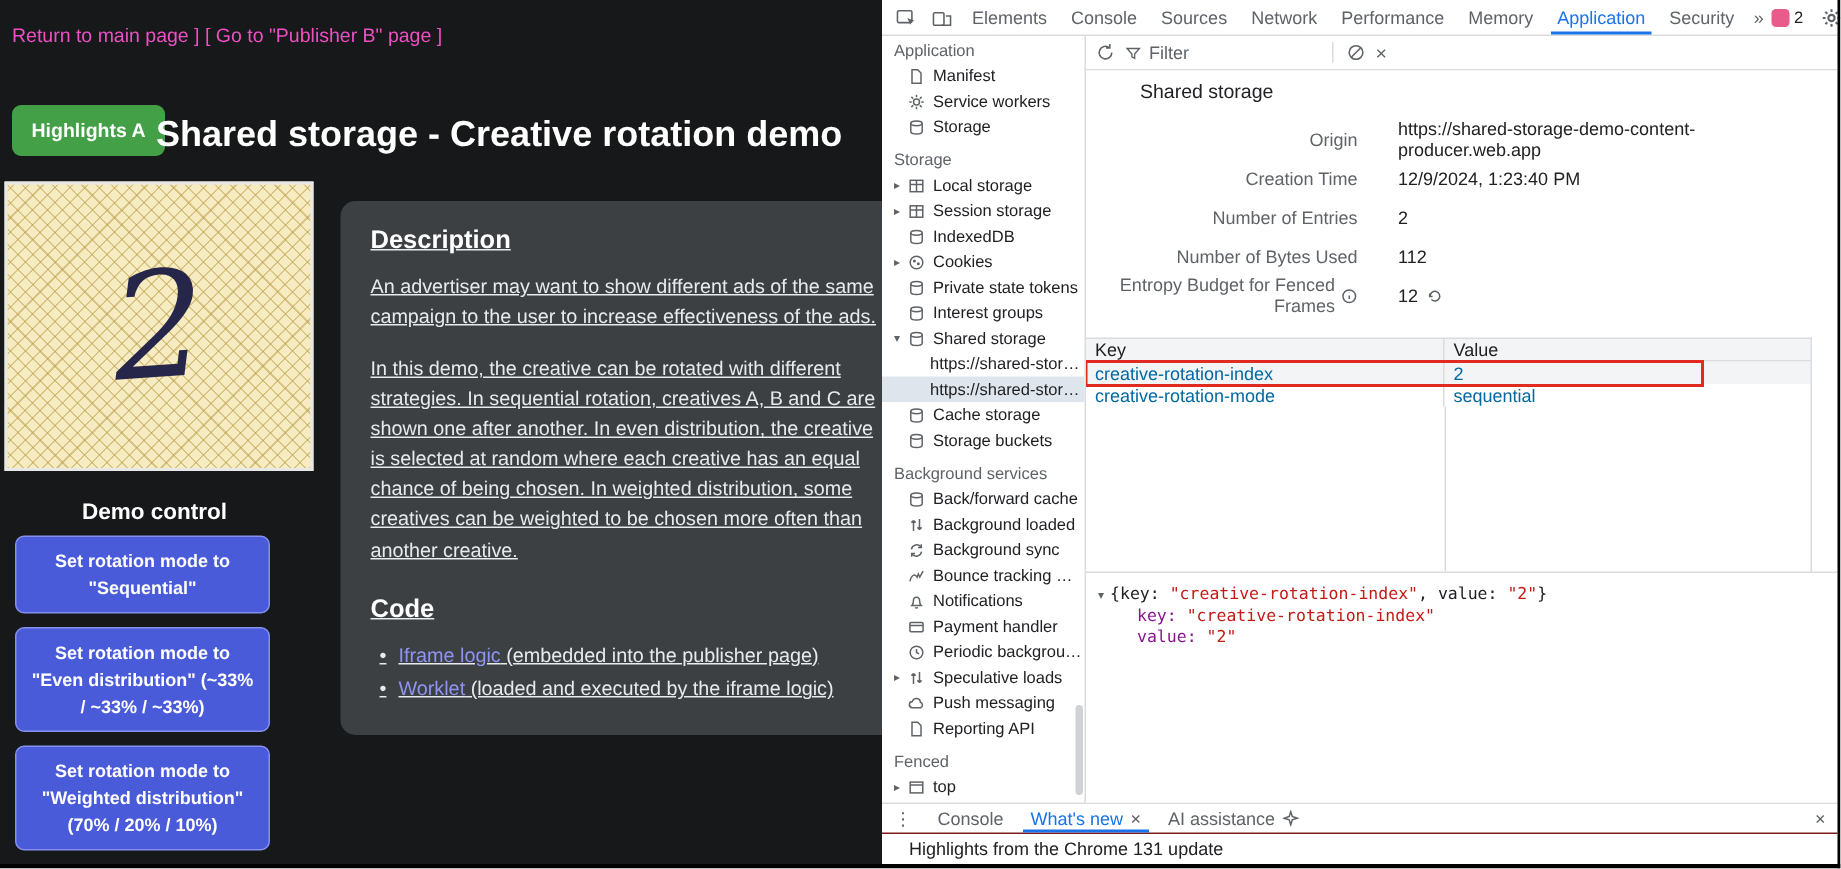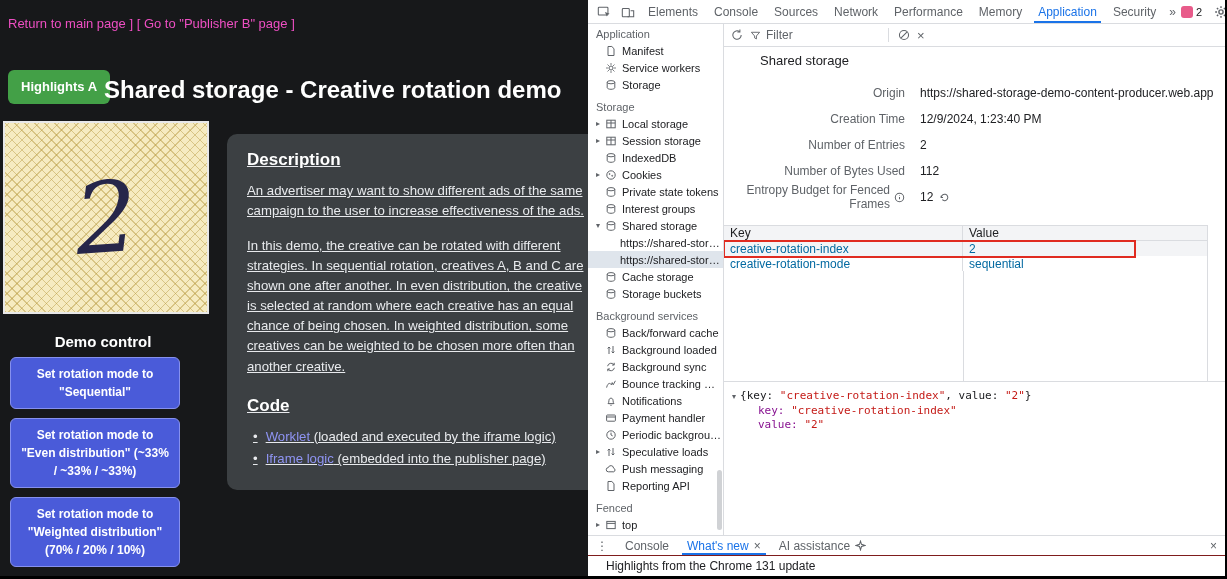--- a/index.html
+++ b/index.html
@@ -64,21 +64,21 @@
 
   
   .dt-main { flex:1; display:flex; flex-direction:column; min-width:0; }
   .dt-toolbar { height:23px; flex:none; display:flex; align-items:center; gap:6px; padding:0 6px; border-bottom:1px solid #dadce0; }
   .filter-box { display:flex; align-items:center; gap:5px; width:130px; color:#5f6368; cursor:text; }
   svg.fi { width:11px; height:11px; stroke:#5f6368; fill:none; stroke-width:1; }
   .tool-sep { width:1px; height:14px; background:#dadce0; margin:0 2px; }
 
   .dt-content { flex:1; position:relative; overflow:hidden; background:#fff; }
   .ss-title { position:absolute; left:36px; top:6px; font-size:13px; font-weight:500; color:#202124; }
-  .meta-row { position:absolute; left:0; height:16px; display:flex; align-items:center; font-size:12px; }
+  .meta-row { position:absolute; left:0; height:16px; display:flex; align-items:center; font-size:12px;gap:12px; }
   .meta-label { width:181px; flex:none; display:inline-flex; justify-content:flex-end; align-items:center; gap:4px; color:#5f6368; text-align:right; }
   .meta-value { margin-left:15px; color:#202124; display:inline-flex; align-items:center; gap:6px; }
 
   .dgrid { position:absolute; left:0; right:17px; top:178px; height:156px; border-top:1px solid #dadce0; }
   .dg-header { height:15px; display:flex; border-bottom:1px solid #dadce0; background:#f3f4f6; font-size:12px; color:#202124; }
   .dg-row { height:15px; display:flex; font-size:12px; color:#0369a1; cursor:pointer; }
   .dg-row.striped { background:#f3f4f6; }
   .dg-key { width:239px; flex:none; padding-left:6px; border-right:1px solid #dadce0; overflow:hidden; white-space:nowrap; display:flex; align-items:center; }
   .dg-val { flex:1; padding-left:6px; overflow:hidden; white-space:nowrap; display:flex; align-items:center; }
   .dg-coldiv { position:absolute; left:239px; top:45px; bottom:0; width:1px; background:#dadce0; }
@@ -129,22 +129,22 @@
       <button class="demo-btn">Set rotation mode to "Even distribution" (~33% / ~33% / ~33%)</button>
       <button class="demo-btn">Set rotation mode to "Weighted distribution" (70% / 20% / 10%)</button>
     </div>
 
     <div class="desc-panel">
       <h2>Description</h2>
       <p>An advertiser may want to show different ads of the same campaign to the user to increase effectiveness of the ads.</p>
       <p>In this demo, the creative can be rotated with different strategies. In sequential rotation, creatives A, B and C are shown one after another. In even distribution, the creative is selected at random where each creative has an equal chance of being chosen. In weighted distribution, some creatives can be weighted to be chosen more often than another creative.</p>
       <h2 class="code-h">Code</h2>
       <ul class="desc-list">
+        <li><a>Iframe logic</a><span> (embedded into the publisher page)</span></li>
         <li><a>Worklet</a><span> (loaded and executed by the iframe logic)</span></li>
-        <li><a>Iframe logic</a><span> (embedded into the publisher page)</span></li>
       </ul>
     </div>
   </div>
 
   <div class="devtools">
 
     <div class="dt-tabbar">
       <span class="tb-btn">
         <svg class="tbi" viewBox="0 0 16 16">
             <rect x="1.5" y="2.5" width="11" height="9" rx="1"></rect>

